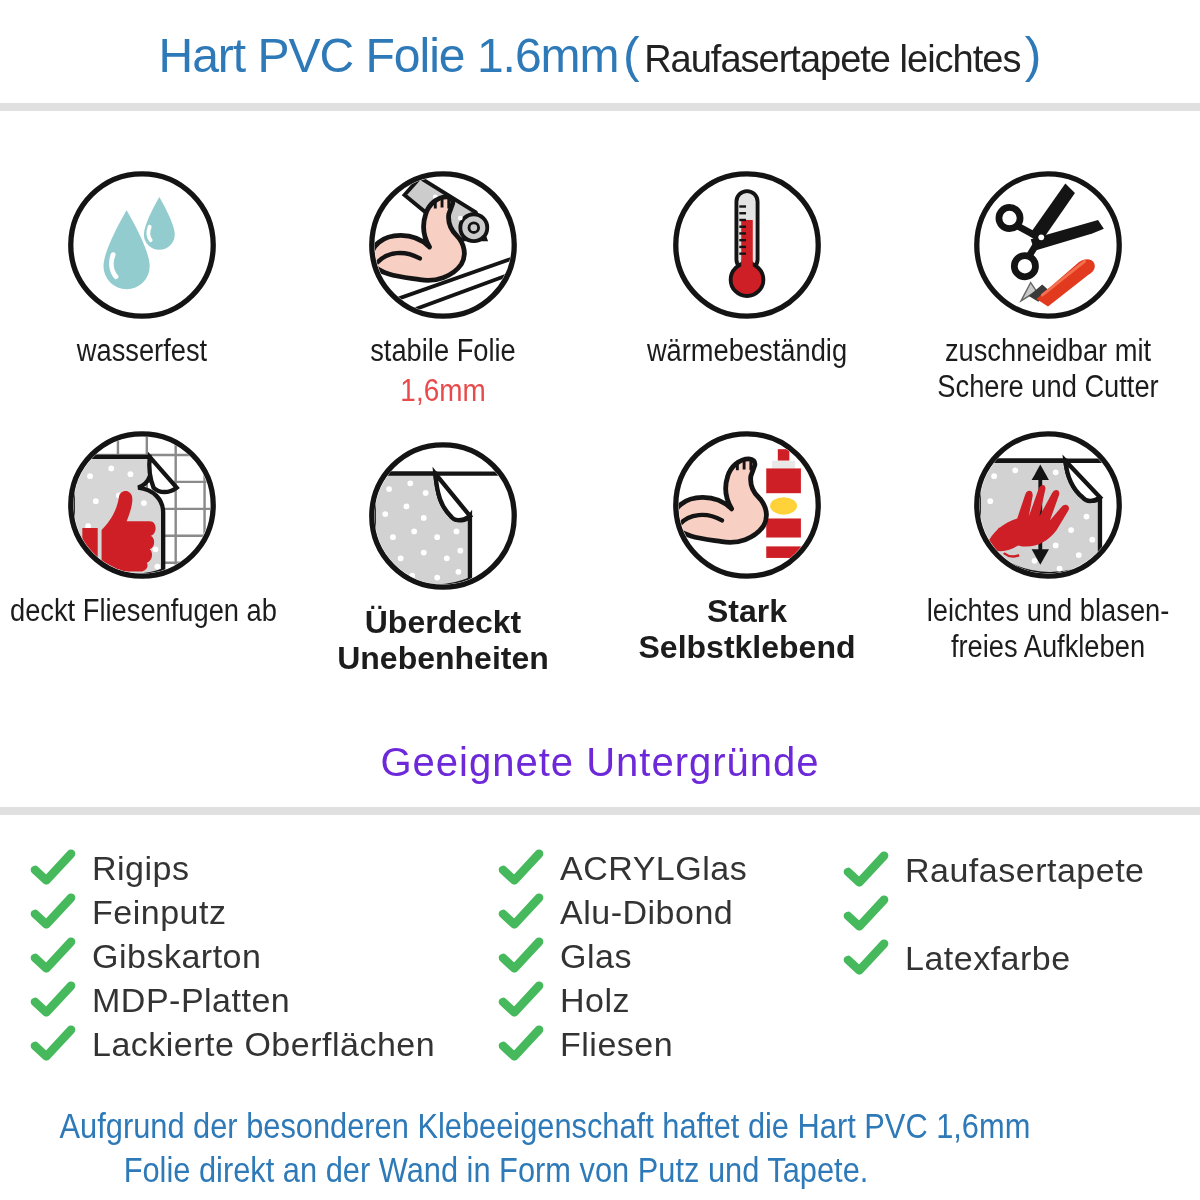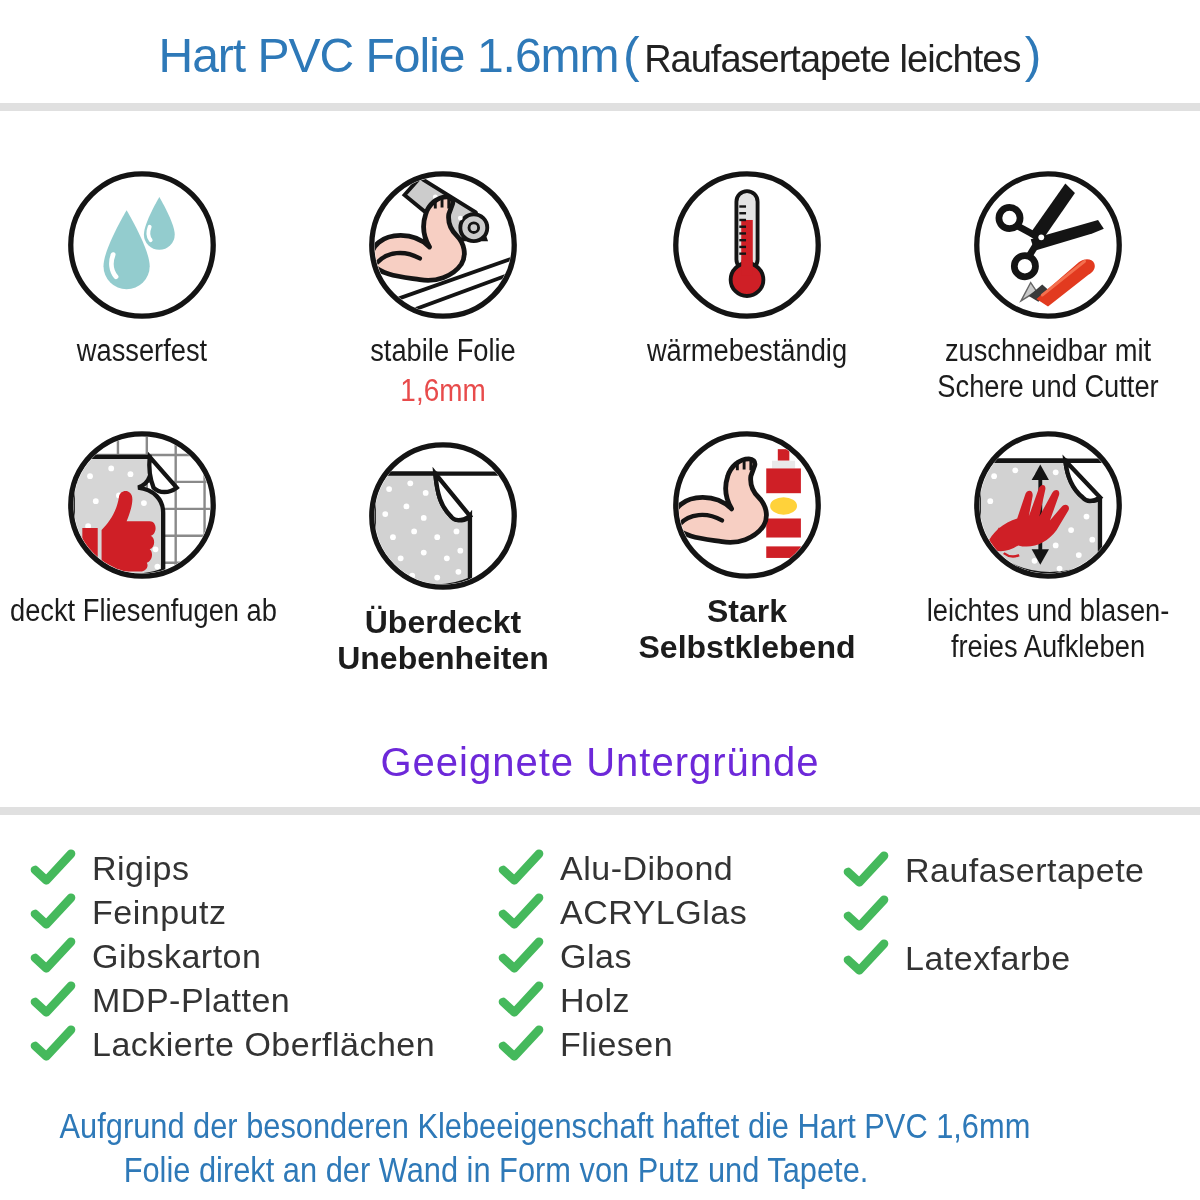--- a/index.html
+++ b/index.html
@@ -318,27 +318,27 @@
         </svg>
         <span>Lackierte Oberflächen</span>
       </div>
   </div>
 
   <div class="col col2">
     <div class="check-row">
         <svg width="46" height="38" viewBox="0 0 48 40">
           <path d="M5 22 L17 33 L43 5" stroke="#45b95c" stroke-width="9" fill="none" stroke-linecap="round" stroke-linejoin="round"></path>
         </svg>
+        <span>ACRYLGlas</span>
+      </div>
+    <div class="check-row">
+        <svg width="46" height="38" viewBox="0 0 48 40">
+          <path d="M5 22 L17 33 L43 5" stroke="#45b95c" stroke-width="9" fill="none" stroke-linecap="round" stroke-linejoin="round"></path>
+        </svg>
         <span>Alu-Dibond</span>
-      </div>
-    <div class="check-row">
-        <svg width="46" height="38" viewBox="0 0 48 40">
-          <path d="M5 22 L17 33 L43 5" stroke="#45b95c" stroke-width="9" fill="none" stroke-linecap="round" stroke-linejoin="round"></path>
-        </svg>
-        <span>ACRYLGlas</span>
       </div>
     <div class="check-row">
         <svg width="46" height="38" viewBox="0 0 48 40">
           <path d="M5 22 L17 33 L43 5" stroke="#45b95c" stroke-width="9" fill="none" stroke-linecap="round" stroke-linejoin="round"></path>
         </svg>
         <span>Glas</span>
       </div>
     <div class="check-row">
         <svg width="46" height="38" viewBox="0 0 48 40">
           <path d="M5 22 L17 33 L43 5" stroke="#45b95c" stroke-width="9" fill="none" stroke-linecap="round" stroke-linejoin="round"></path>

